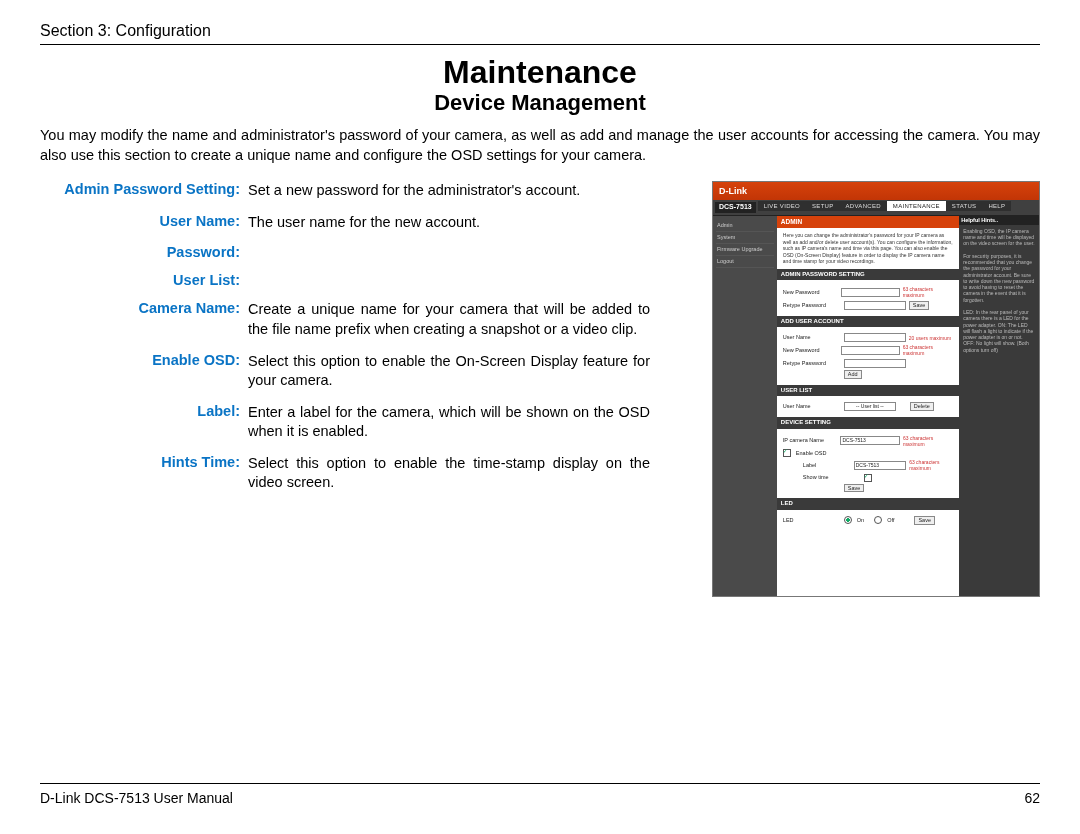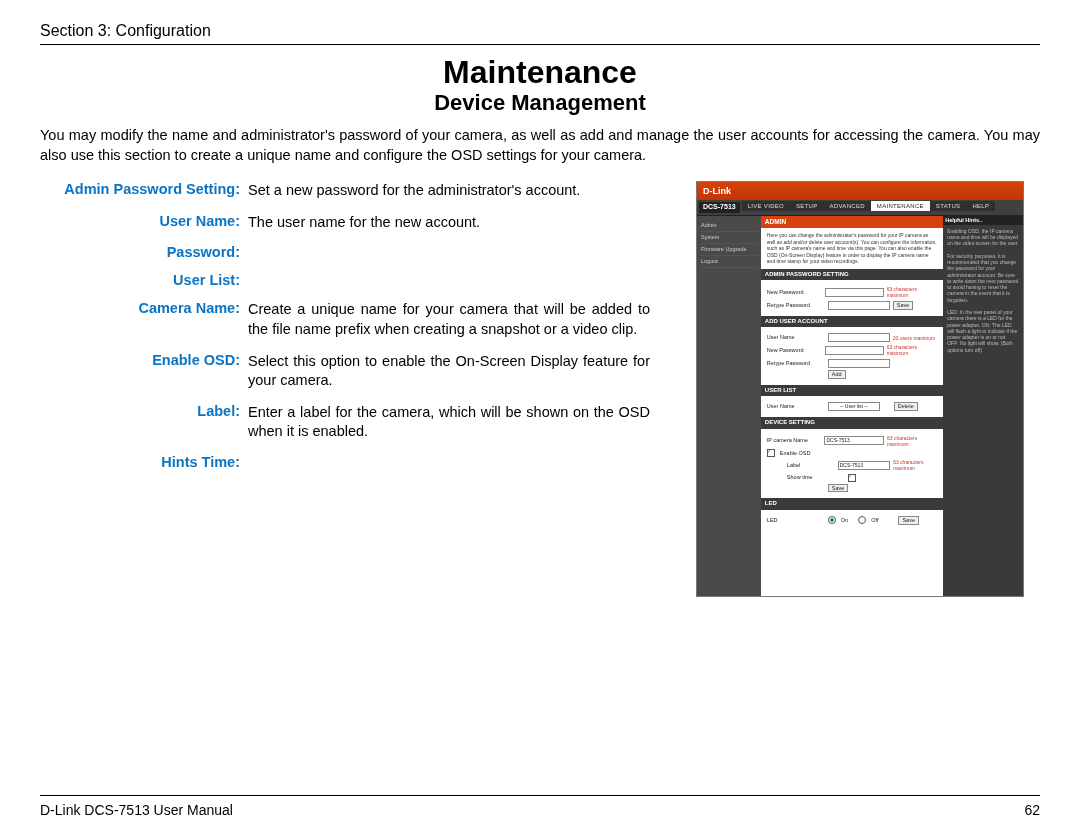--- a/index.html
+++ b/index.html
@@ -3,28 +3,28 @@
 <meta charset="utf-8">
 <style>
   html,body{margin:0;padding:0;background:#fff;font-family:"Segoe UI",Arial,sans-serif;color:#000;}
   .page{width:1080px;height:834px;box-sizing:border-box;padding:22px 40px 18px 40px;position:relative;}
   .sec-head{font-size:16px;margin-bottom:2px;}
   hr.rule{border:none;border-top:1px solid #000;margin:4px 0 10px 0;}
   hr.rule-bottom{border:none;border-top:1px solid #000;margin:6px 0 6px 0;}
   h1.main{font-size:32px;font-weight:700;text-align:center;margin:0;line-height:1.1;}
   h2.sub{font-size:22px;font-weight:700;text-align:center;margin:0 0 10px 0;}
   .intro{font-size:14.5px;text-align:justify;margin:0 0 16px 0;line-height:1.35;}
-  .cols{display:flex;gap:2px;}
+  .cols{display:flex;gap:18px;}
   .left{width:610px;}
   .right{width:328px;padding-left:44px;}
   .defs{font-size:14.5px;}
   .row{display:flex;margin-bottom:12px;}
   .term{flex:0 0 200px;text-align:right;padding-right:8px;color:#0a74c5;font-weight:700;}
   .desc{flex:1;text-align:justify;line-height:1.35;}
-  .footer{position:absolute;left:40px;right:40px;bottom:16px;}
+  .footer{position:absolute;left:40px;right:40px;bottom:28px;}
   .footer-row{display:flex;justify-content:space-between;font-size:14px;}
   
   .scr{border:1px solid #777;background:#3e3e3e;font-size:6.5px;color:#ccc;line-height:1.25;}
   .scr .bar{background:linear-gradient(#d6420b,#c23506);height:18px;display:flex;align-items:center;padding:0 6px;color:#fff;font-weight:700;font-size:9px;}
   .scr .tabs{background:#404040;display:flex;gap:2px;padding:2px;border-bottom:1px solid #222;}
   .scr .tab{background:#2f2f2f;color:#ddd;font-size:6px;padding:2px 6px;text-transform:uppercase;letter-spacing:.3px;}
   .scr .tab.active{background:#fff;color:#222;}
   .scr .model{background:#222;color:#fff;font-size:7px;padding:1px 4px;font-weight:700;}
   .scr .body{display:flex;min-height:380px;}
   .scr .side{width:58px;background:#4a4a4a;padding:4px 3px;font-size:5.5px;color:#ccc;}
@@ -81,20 +81,21 @@
           <div class="row">
             <div class="term">Enable OSD:</div>
             <div class="desc">Select this option to enable the On-Screen Display feature for your camera.</div>
           </div>
           <div class="row">
             <div class="term">Label:</div>
             <div class="desc">Enter a label for the camera, which will be shown on the OSD when it is enabled.</div>
           </div>
           <div class="row">
             <div class="term">Hints Time:</div>
+            <div class="desc">Select this option to enable the time-stamp display on the video screen.</div>
           </div>
         </div>
     </div>
 
     <div class="right">
       <div class="scr">
         <div class="bar">D-Link</div>
         <div class="tabs">
           <span class="model">DCS-7513</span>
           <span id="tabs-slot"><span class="tab">LIVE VIDEO</span><span class="tab">SETUP</span><span class="tab">ADVANCED</span><span class="tab active">MAINTENANCE</span><span class="tab">STATUS</span><span class="tab">HELP</span></span>

